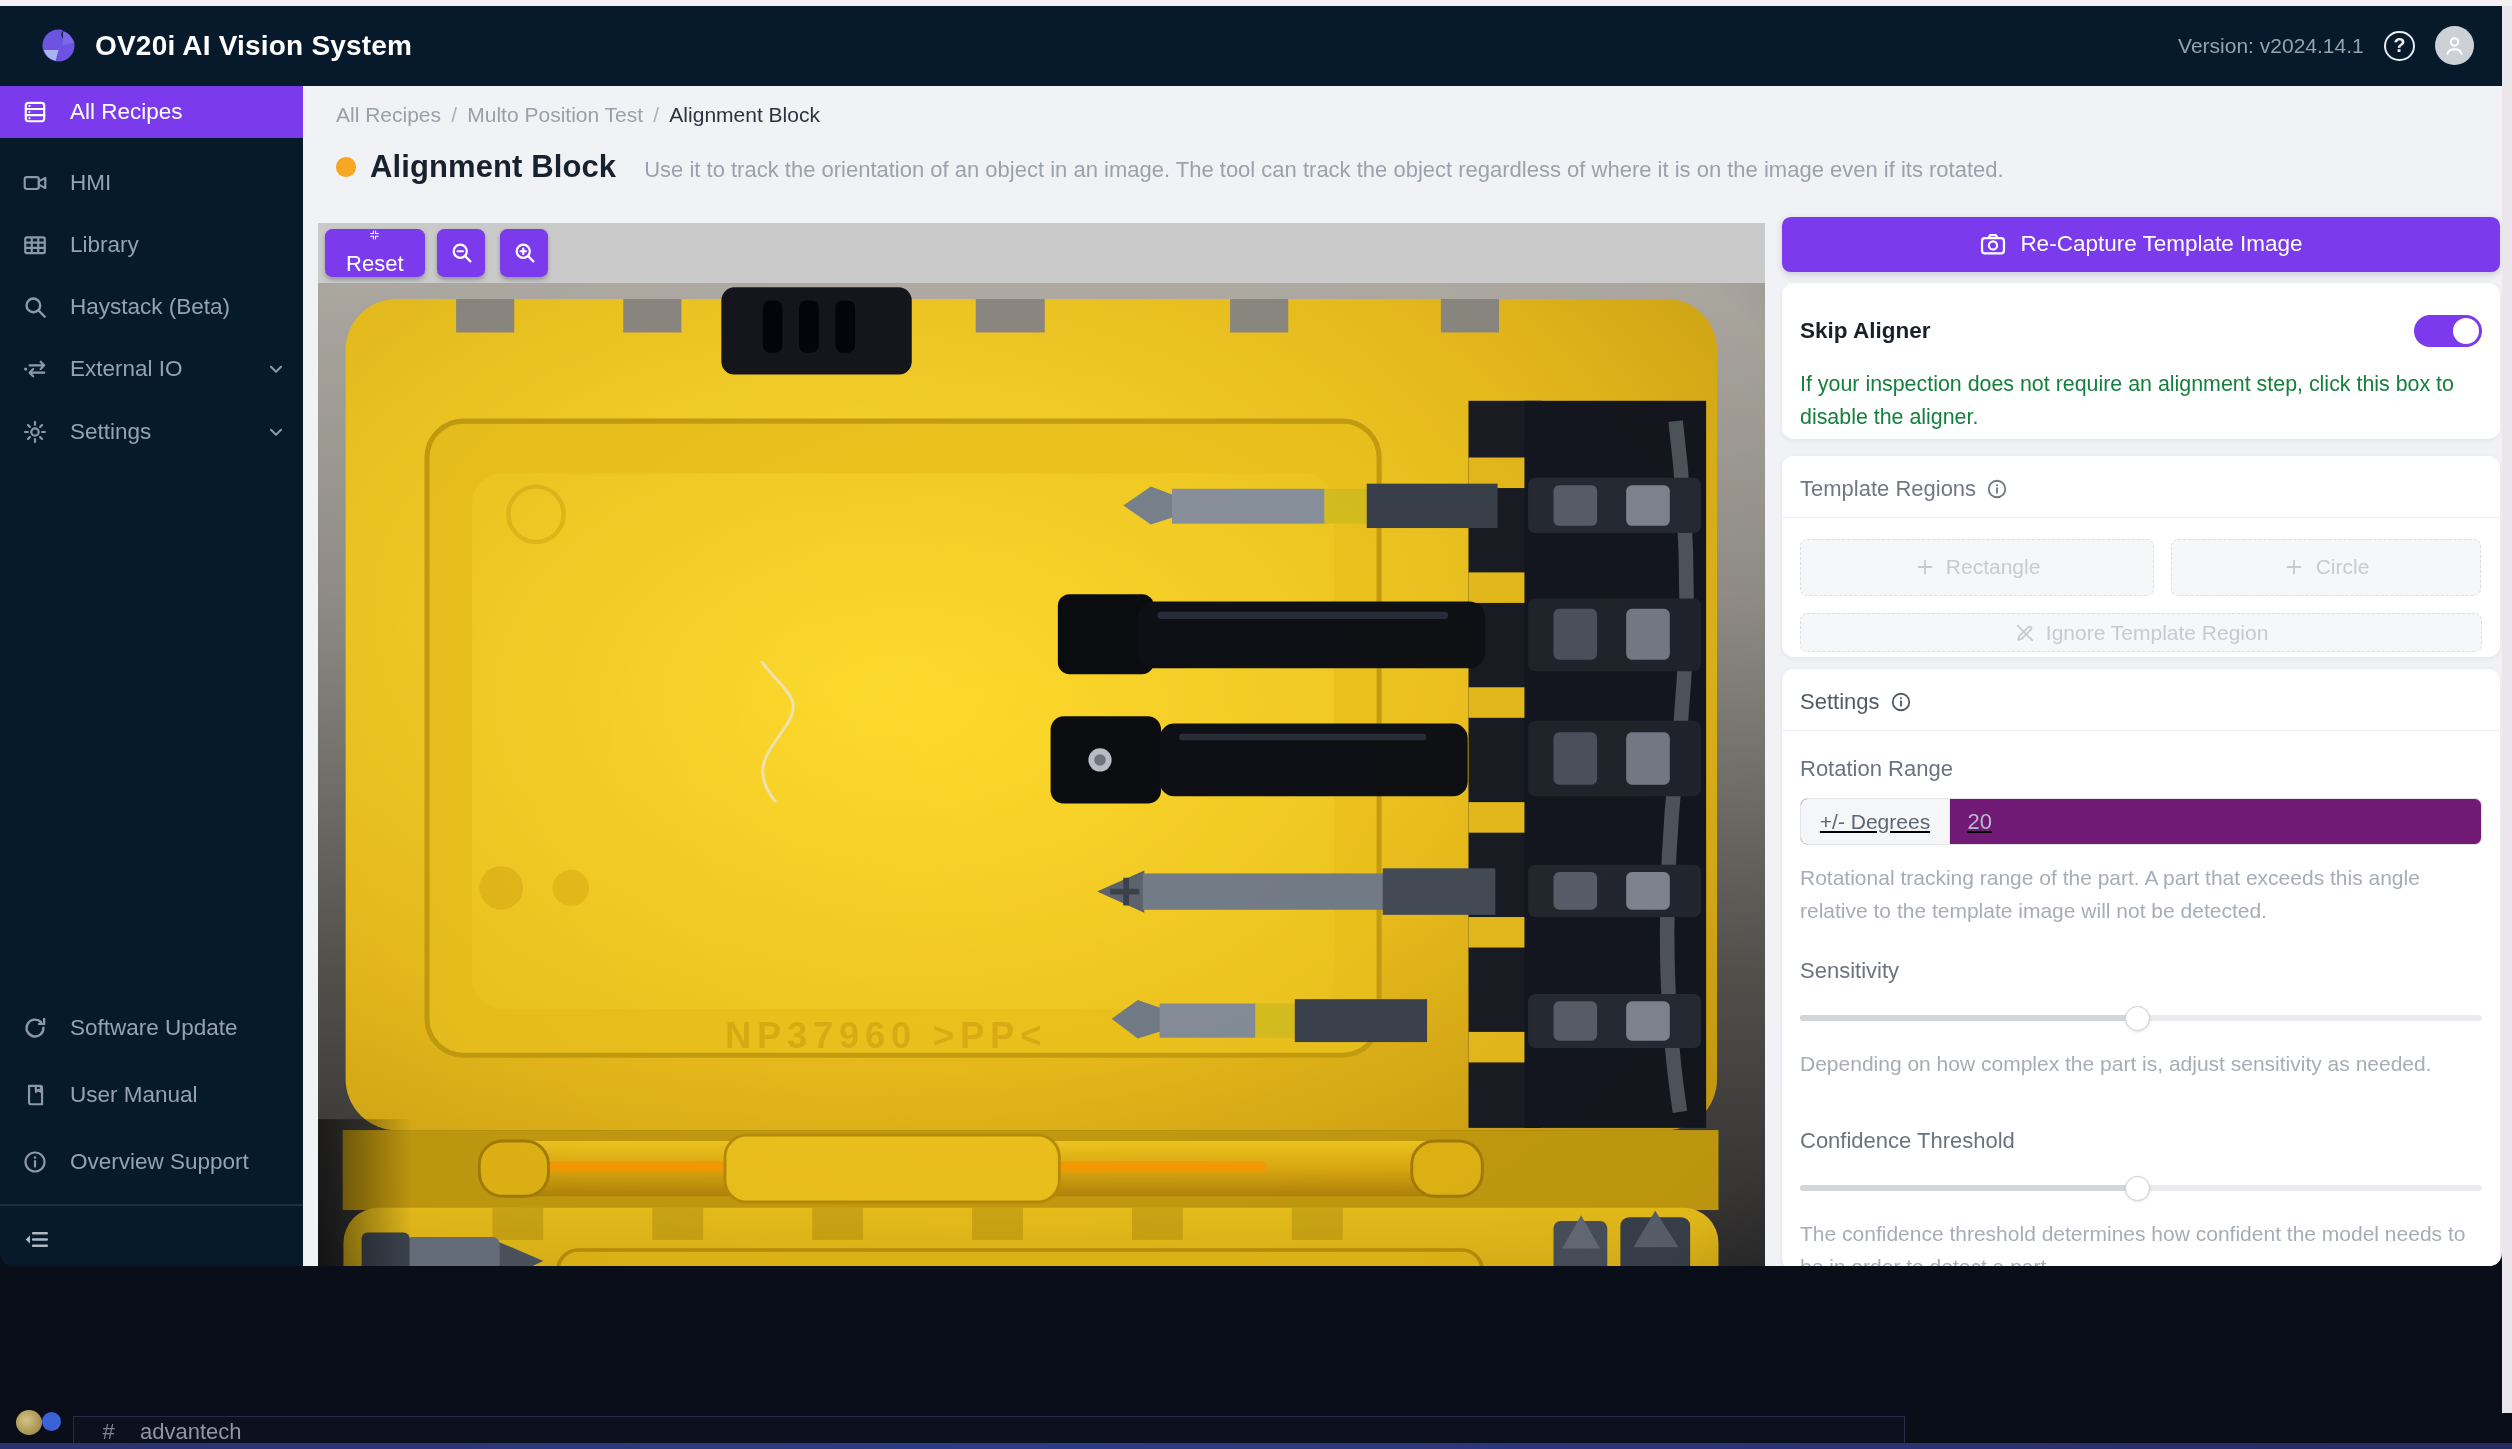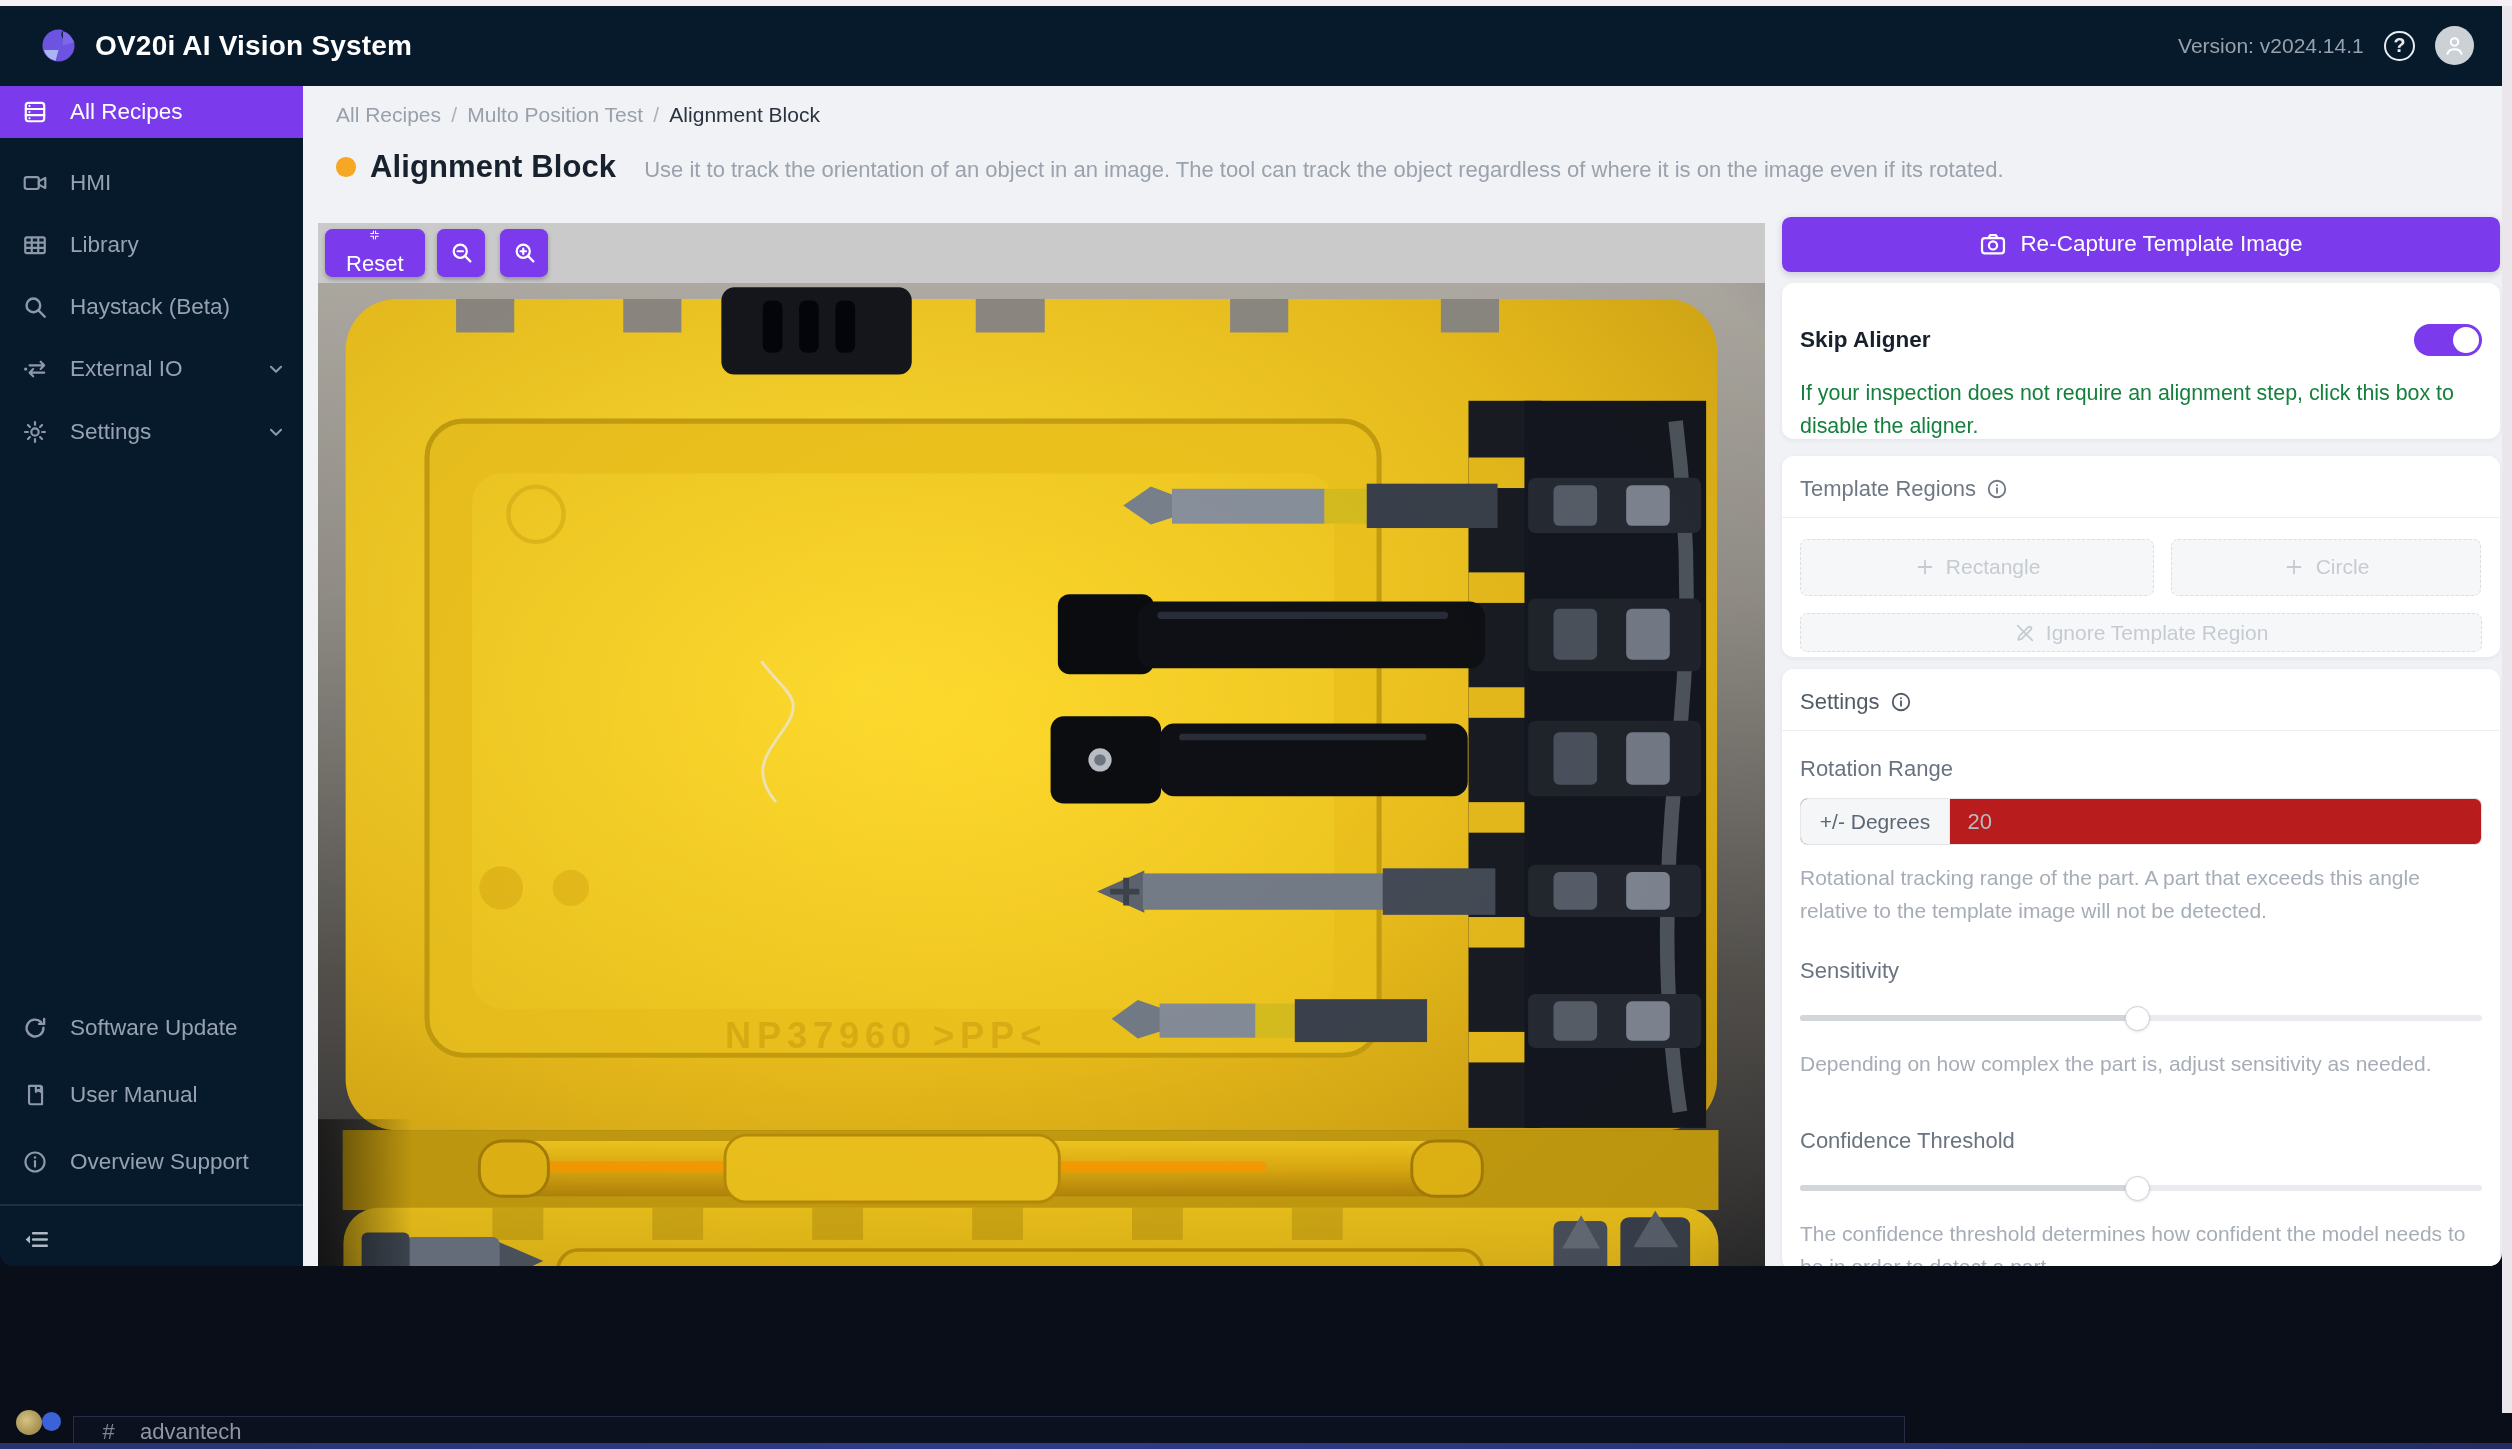--- a/index.html
+++ b/index.html
@@ -75,21 +75,21 @@
   .tool-btn.square { width:48px; }
   .tool-btn.square.gap { margin-left:2.9px; }
   .photo { position:absolute; left:0; top:60px; width:1447px; height:1111px; display:block; cursor:crosshair; }
 
   
   .panel { position:absolute; left:1479px; top:131px; width:718px; }
   .btn-primary { width:100%; background:#7c3aed; color:#fff; border:none; border-radius:8.7px;
                  font-size:22.5px; display:flex; align-items:center; justify-content:center; gap:13px;
                  cursor:pointer; box-shadow:0 2.9px 7.3px rgba(40,20,90,.18); font-family:inherit; }
   .recapture { height:55px; margin-bottom:11.6px; }
-  .card { background:#ffffff; border-radius:11.6px; padding:12px 18px; box-shadow:0 1.5px 5.8px rgba(30,35,60,.06); }
+  .card { background:#ffffff; border-radius:11.6px; padding:3px 18px; box-shadow:0 1.5px 5.8px rgba(30,35,60,.06); }
   .card1 { height:156px; margin-bottom:16.7px; }
   .row-between { display:flex; align-items:center; justify-content:space-between; }
   .skip-row { padding-top:29px; }
   .skip-label { font-size:22.5px; font-weight:700; color:#18202c; }
   .toggle { width:68px; height:32px; border-radius:16px; background:#7c3aed; position:relative; cursor:pointer; }
   .toggle .knob { position:absolute; top:2.9px; right:2.9px; width:26px; height:26px; border-radius:50%; background:#ffffff; }
   .card-help { font-size:21.4px; color:#15803d; line-height:33px; margin-top:20.4px; }
 
   .card2 { height:201px; margin-bottom:12.4px; padding-top:20.4px; }
   .sect-head { display:flex; align-items:center; gap:10.2px; font-size:22px; color:#6f7984; }
@@ -99,21 +99,21 @@
   .btn-dashed { border:1.5px dashed #dadde2; background:#f6f7f9; border-radius:7.3px; color:#c6cbd2;
                 font-size:21px; display:flex; align-items:center; justify-content:center; gap:10.2px;
                 cursor:pointer; font-family:inherit; }
   .btn-rect { width:354px; height:57px; }
   .btn-circ { width:310px; height:57px; }
   .btn-ignore { width:100%; height:39px; margin-top:17.4px; }
 
   .card3 { height:601px; margin-bottom:24px; padding-top:19.6px; }
   .field-label { font-size:22px; color:#6a7480; margin-top:25px; }
   .input-group { margin-top:16px; height:47px; border:1.5px solid #e4e6ea; border-radius:7.3px;
-                 background:#b91c1c; display:flex; align-items:stretch; overflow:hidden; }
+                 background:#701a75; display:flex; align-items:stretch; overflow:hidden;text-decoration:underline; }
   .input-prefix { width:149px; background:#f5f6f8; border-right:1.5px solid #e4e6ea; color:#5d6673;
                   font-size:21px; display:flex; align-items:center; justify-content:center; }
   .input-val { flex:1; border:none; background:transparent; color:#b6bcc4; font-size:22px;
                padding-left:17.4px; outline:none; font-family:inherit; }
   .help-text { font-size:21px; color:#a6adb6; line-height:33px; margin-top:16px; }
 
   .slider { position:relative; height:25px; margin-top:22px; cursor:pointer; }
   .slider .track { position:absolute; left:0; right:0; top:9.4px; height:5.8px; border-radius:2.9px; background:#e9ebee; }
   .slider .fill { position:absolute; left:0; top:9.4px; height:5.8px; border-radius:2.9px; background:#d2d6db; width:var(--p,50%); }
   .slider .knob { position:absolute; top:0; left:calc(var(--p,50%) - 12.4px); width:25px; height:25px;

